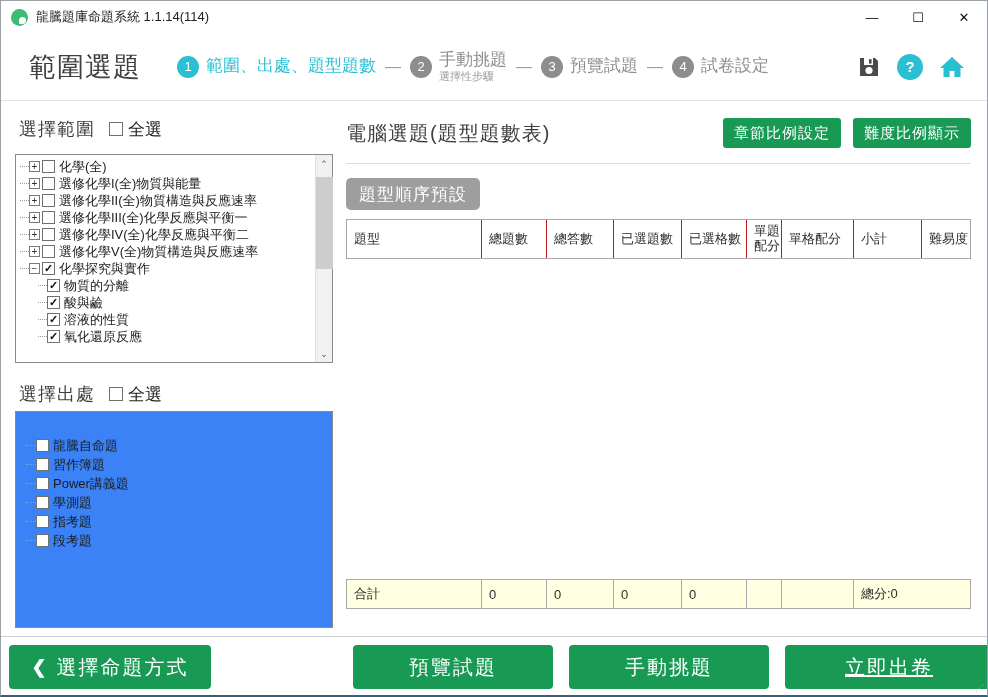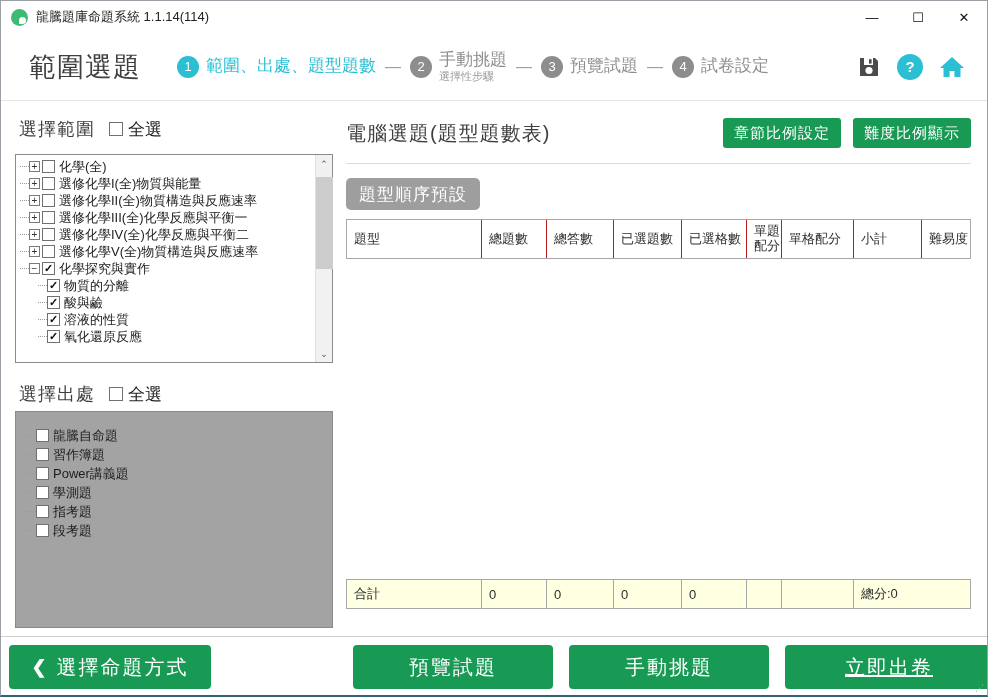--- a/index.html
+++ b/index.html
@@ -41,21 +41,21 @@
   .tree-row .stub { width:9px; border-top:1px dotted #9a9a9a; height:0; }
   .expander { width:11px; height:11px; border:1px solid #7a7a7a; background:#fff; font-size:10px; line-height:9px; text-align:center; color:#333; flex:0 0 11px; margin-right:2px; }
   .tree-row .cb { width:13px; height:13px; flex:0 0 13px; margin-right:3px; }
   .tree-row.child { padding-left:18px; }
   .tree-label { margin-left:1px; }
   .vscroll { width:17px; background:#f1f1f1; border-left:1px solid #e0e0e0; position:relative; }
   .vs-arrow { height:17px; display:flex; align-items:center; justify-content:center; font-size:9px; color:#555; }
   .vs-thumb { position:absolute; left:0; top:22px; width:17px; height:92px; background:#cdcdcd; }
   .vs-down { position:absolute; bottom:0; left:0; right:0; }
   .source-head { position:absolute; top:381px; left:18px; display:flex; align-items:center; gap:14px; }
-  .source-box { position:absolute; top:410px; left:14px; width:318px; height:217px; border:1px solid #8a8a8a; background:#a3a3a3; padding:14px 0 0 6px; }
+  .source-box { position:absolute; top:410px; left:14px; width:318px; height:217px; border:1px solid #8a8a8a; background:#3b82f6; padding:24px 0 0 6px; }
   .src-row { display:flex; align-items:center; height:19px; font-size:13px; color:#1c1c1c; }
   .src-row .stub { width:10px; border-top:1px dotted #9a9a9a; height:0; margin-left:4px; }
   .src-row .cb { width:13px; height:13px; flex:0 0 13px; margin-right:4px; }
   
   .right-panel { position:absolute; top:112px; left:345px; width:625px; height:496px; display:flex; flex-direction:column; }
   .rp-titlerow { display:flex; align-items:center; height:40px; }
   .rp-title { font-size:20px; color:#3f3f3f; letter-spacing:1px; }
   .rp-buttons { margin-left:auto; display:flex; gap:12px; }
   .btn-green-sm { background:#189a54; color:#fff; border:none; border-radius:3px; height:30px; padding:6px 11px; font-size:15px; font-family:inherit; letter-spacing:1px; }
   .rp-divider { height:1px; background:#dcdcdc; margin-top:10px; }

